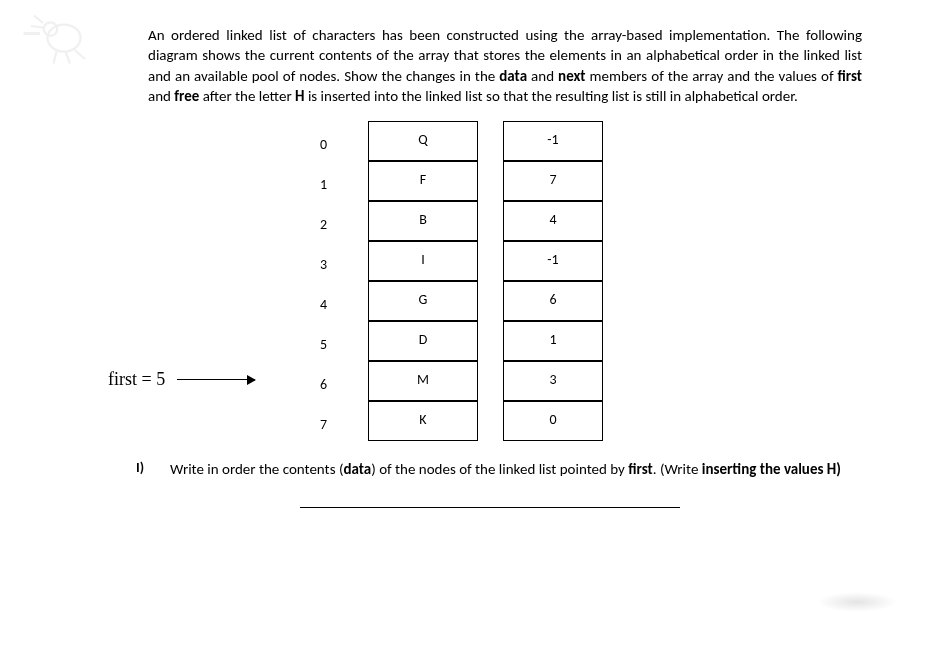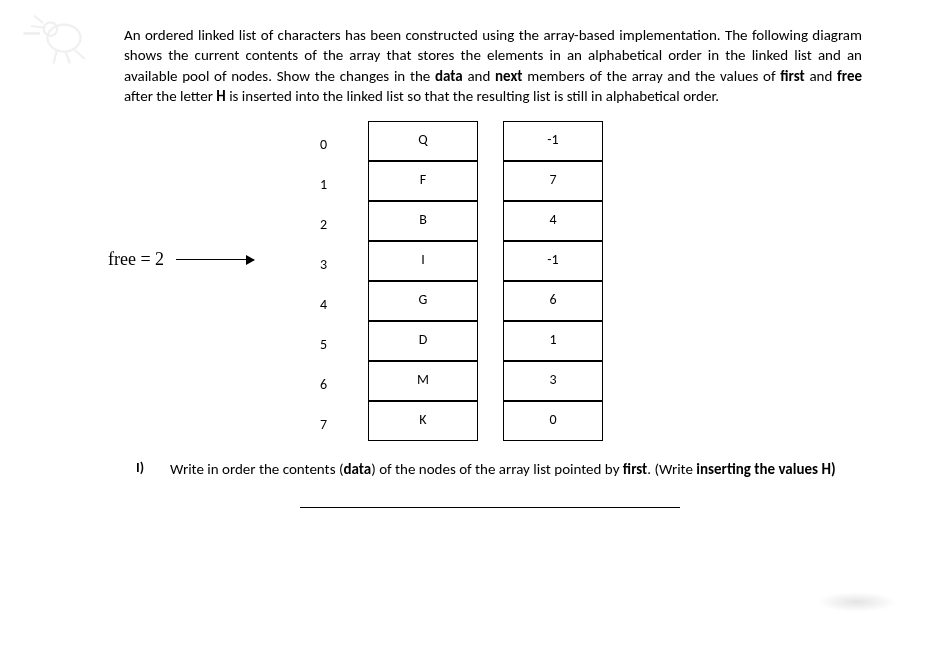--- a/index.html
+++ b/index.html
@@ -32,21 +32,21 @@
     position: absolute;
     right: 45px;
     bottom: 48px;
     width: 80px;
     height: 20px;
     background: radial-gradient(ellipse at center, rgba(120,120,120,0.2) 0%, rgba(120,120,120,0) 70%);
     pointer-events: none;
   }
 
   .problem-text {
-    margin-left: 84px;
+    margin-left: 108px;
     margin-right: 20px;
     text-align: justify;
     line-height: 1.35;
   }
 
   .table-area {
     margin-top: 4px;
     margin-left: 0;
     position: relative;
   }
@@ -161,25 +161,25 @@
 
 <div class="page">
 
   <p class="problem-text">
     <span>An ordered linked list of characters has been constructed using the array-based implementation. The following diagram shows the current contents of the array that stores the elements in an alphabetical order in the linked list and an available pool of nodes. Show the changes in the </span><b>data</b><span> and </span><b>next</b><span> members of the array and the values of </span><b>first</b><span> and </span><b>free</b><span> after the letter </span><b>H</b><span> is inserted into the linked list so that the resulting list is still in alphabetical order.</span>
   </p>
 
   <div class="table-area">
 
 
-    <div class="ptr-label" style="top:128px; left:68px;">
-      <span>free = 2</span>
+
+    <div class="ptr-label" style="top:248px; left:68px;">
+      <span>first = 5</span>
       <span class="arrow-line"></span>
     </div>
-
 
     <div class="node-table" id="node-table">
         <div class="row">
           <div class="idx">0</div>
           <div class="cell data">Q</div>
           <div class="cell next">-1</div>
         </div>
         <div class="row">
           <div class="idx">1</div>
           <div class="cell data">F</div>
@@ -215,21 +215,21 @@
           <div class="cell data">K</div>
           <div class="cell next">0</div>
         </div>
       </div>
 
   </div>
 
   <div class="question-row">
     <div class="q-num">I)</div>
     <div class="q-text">
-      <span>Write in order the contents (</span><b>data</b><span>) of the nodes of the array list pointed by </span><b>first</b><span>. (Write </span><b>inserting the values H)</b>
+      <span>Write in order the contents (</span><b>data</b><span>) of the nodes of the linked list pointed by </span><b>first</b><span>. (Write </span><b>inserting the values H)</b>
     </div>
   </div>
 
   <div class="answer-line"></div>
 
 </div>
 
 <div class="smudge-br"></div>
 
 </body></html>

